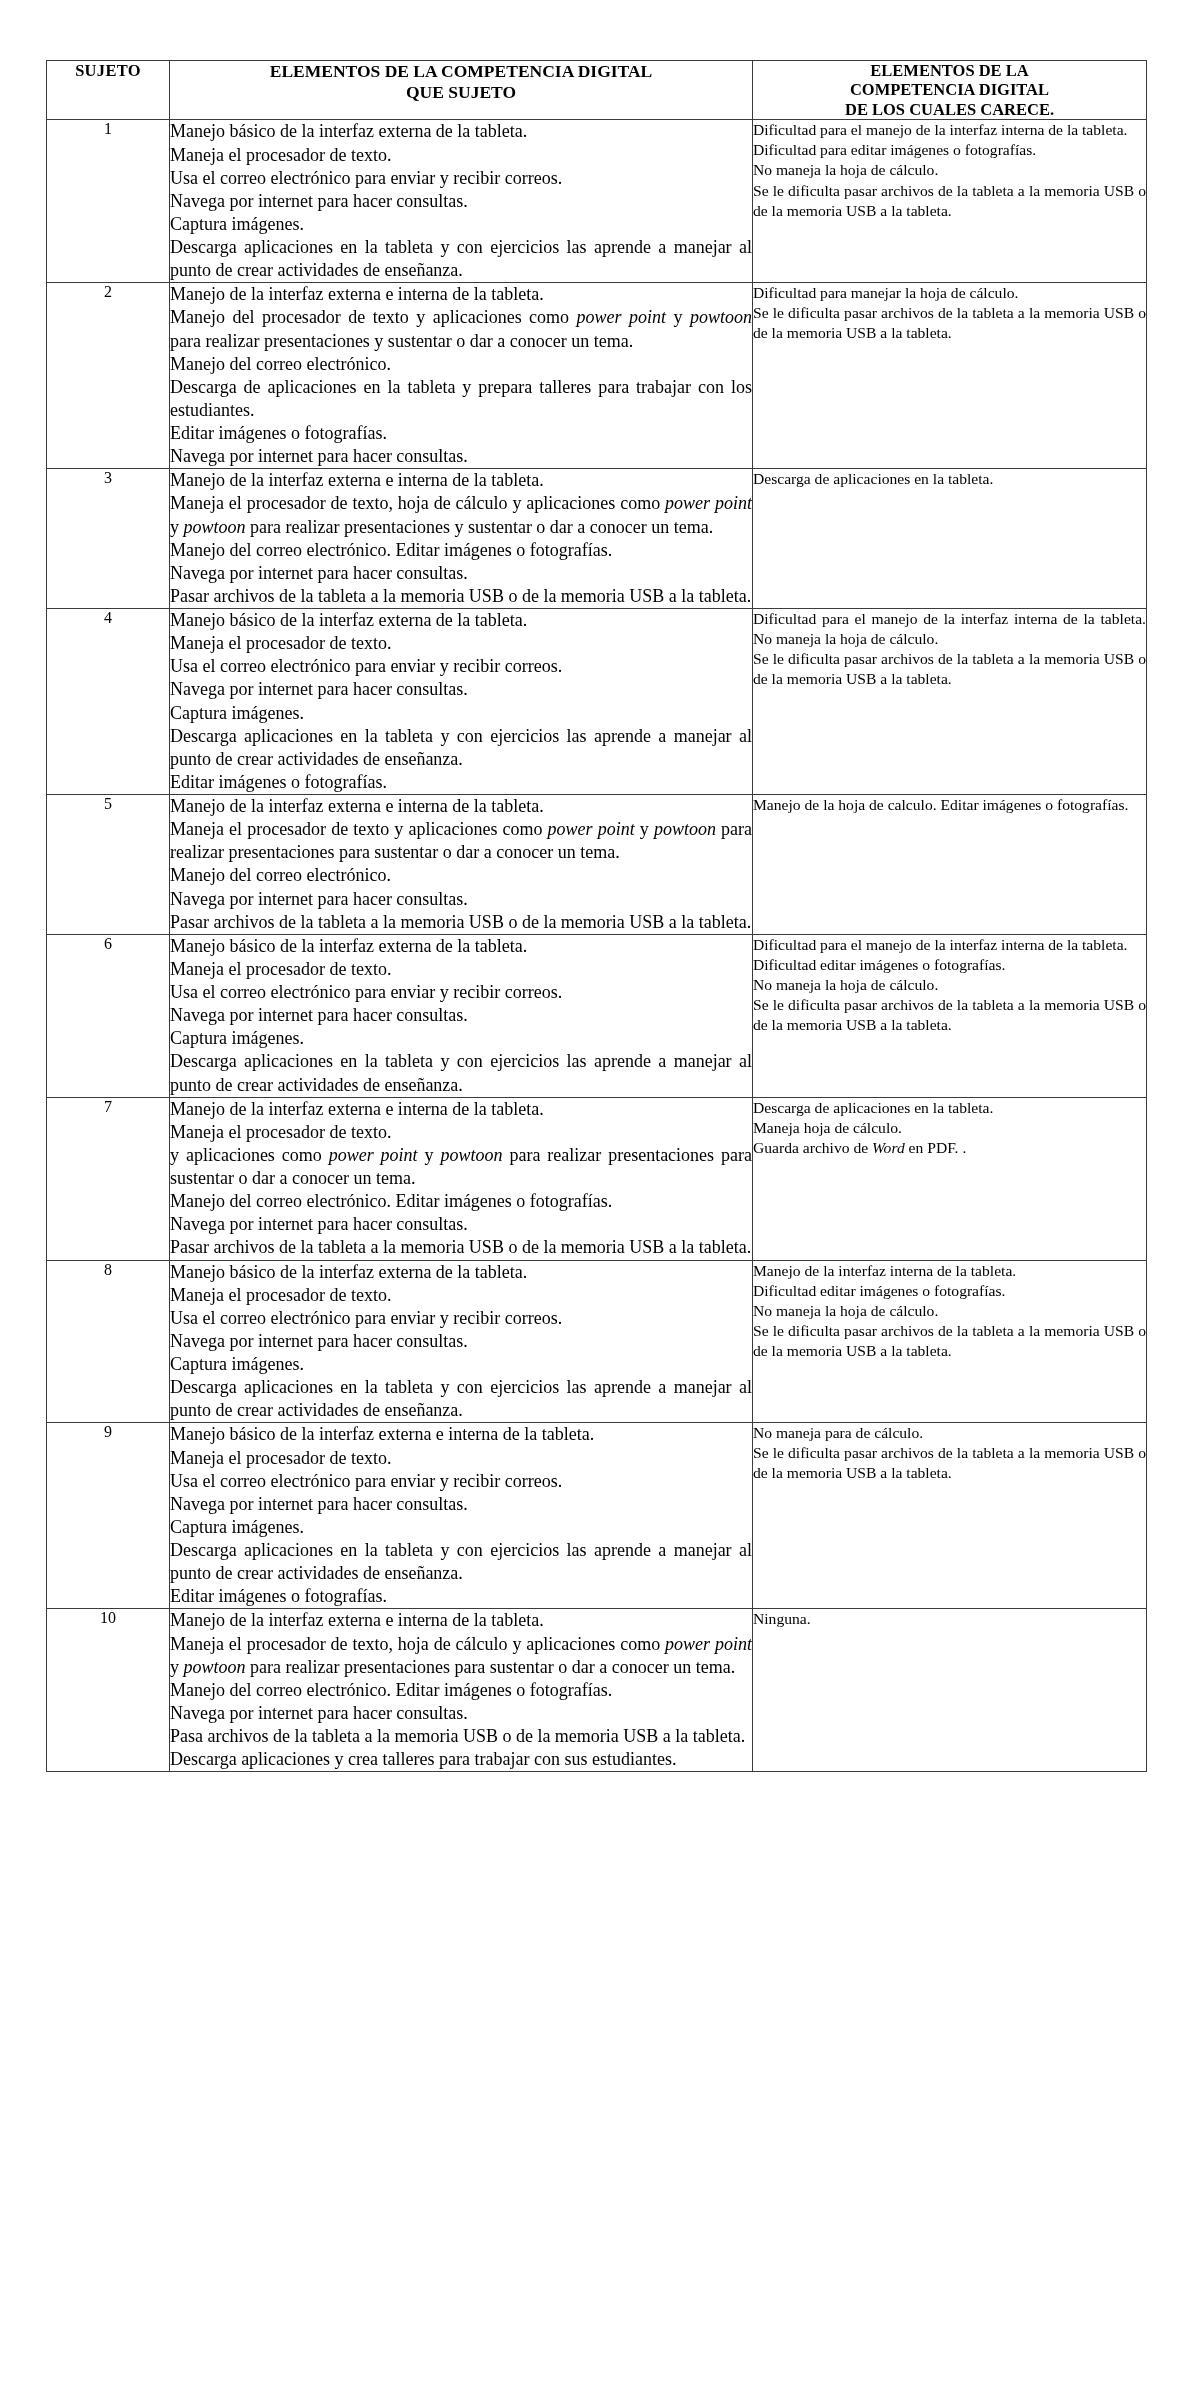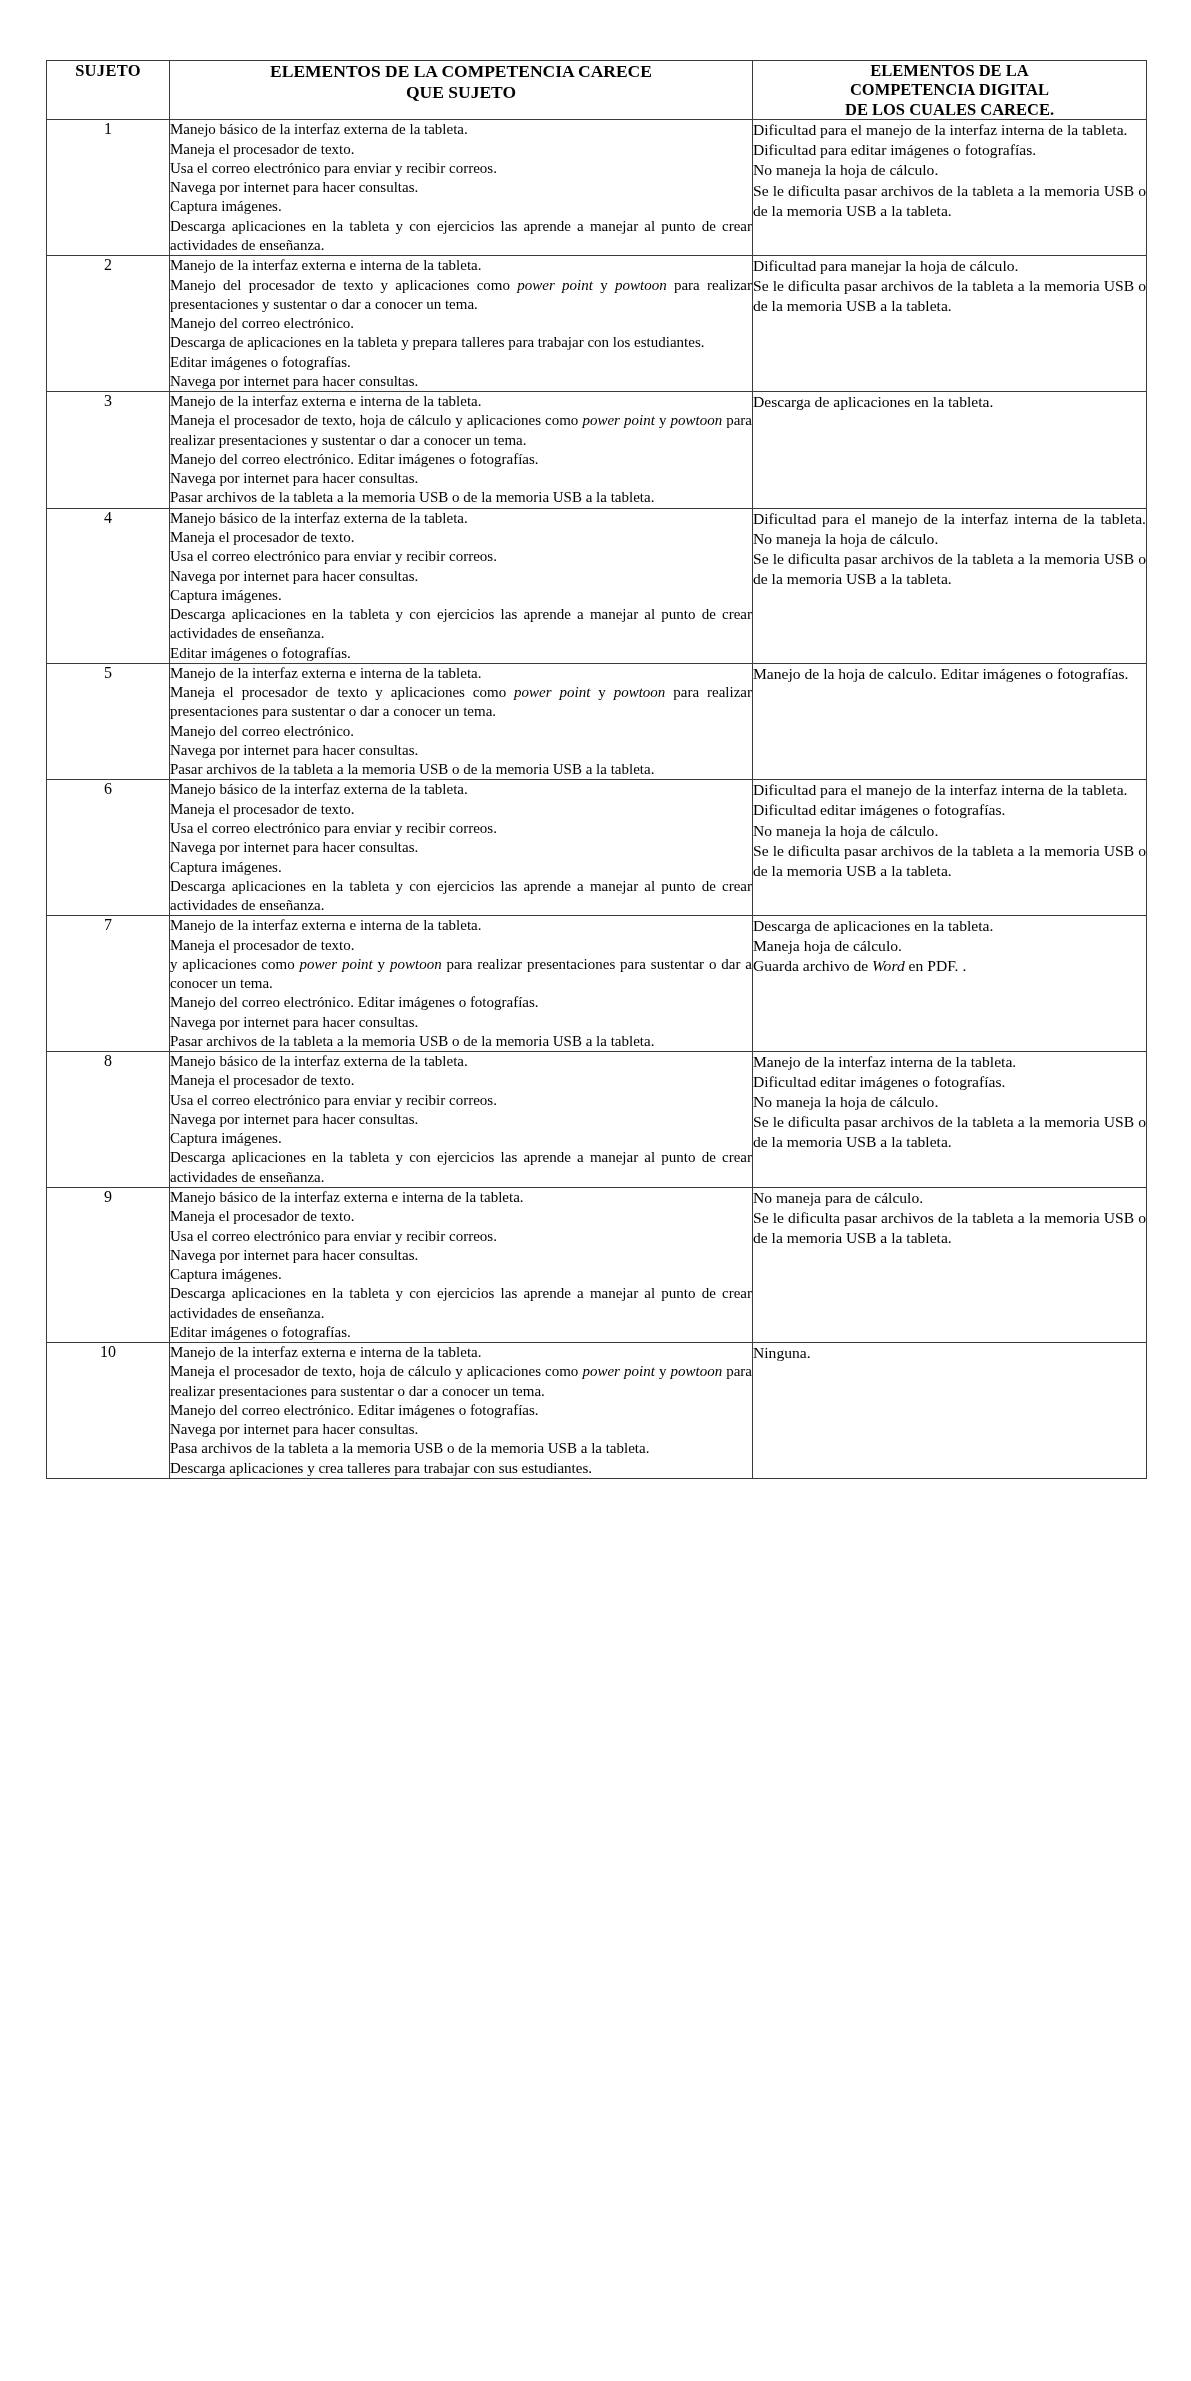--- a/index.html
+++ b/index.html
@@ -59,21 +59,21 @@
   .hline { display: block; white-space: nowrap; text-align: center; }
 
   
   td.subject {
     text-align: center;
     vertical-align: middle;
     font-size: 16px;
   }
   td.posee {
     padding: 3px 9px 5px 9px;
-    font-size: 15px;
+    font-size: 18px;
     line-height: 1.285;
     text-align: justify;
     text-justify: inter-word;
   }
   td.carece {
     padding: 3px 8px 5px 8px;
     font-size: 15.6px;
     line-height: 1.285;
     text-align: justify;
     text-justify: inter-word;
@@ -97,21 +97,21 @@
       <col class="c-posee">
       <col class="c-carece">
     </colgroup>
 
     <thead>
       <tr>
         <th class="h-subject">
           <span class="hline">SUJETO</span>
         </th>
         <th class="h-posee">
-          <span class="hline">ELEMENTOS DE LA COMPETENCIA CARECE</span>
+          <span class="hline">ELEMENTOS DE LA COMPETENCIA DIGITAL</span>
           <span class="hline">QUE SUJETO</span>
         </th>
         <th class="h-carece">
           <span class="hline">ELEMENTOS DE LA</span>
           <span class="hline">COMPETENCIA DIGITAL</span>
           <span class="hline">DE LOS CUALES CARECE.</span>
         </th>
       </tr>
     </thead>
 

